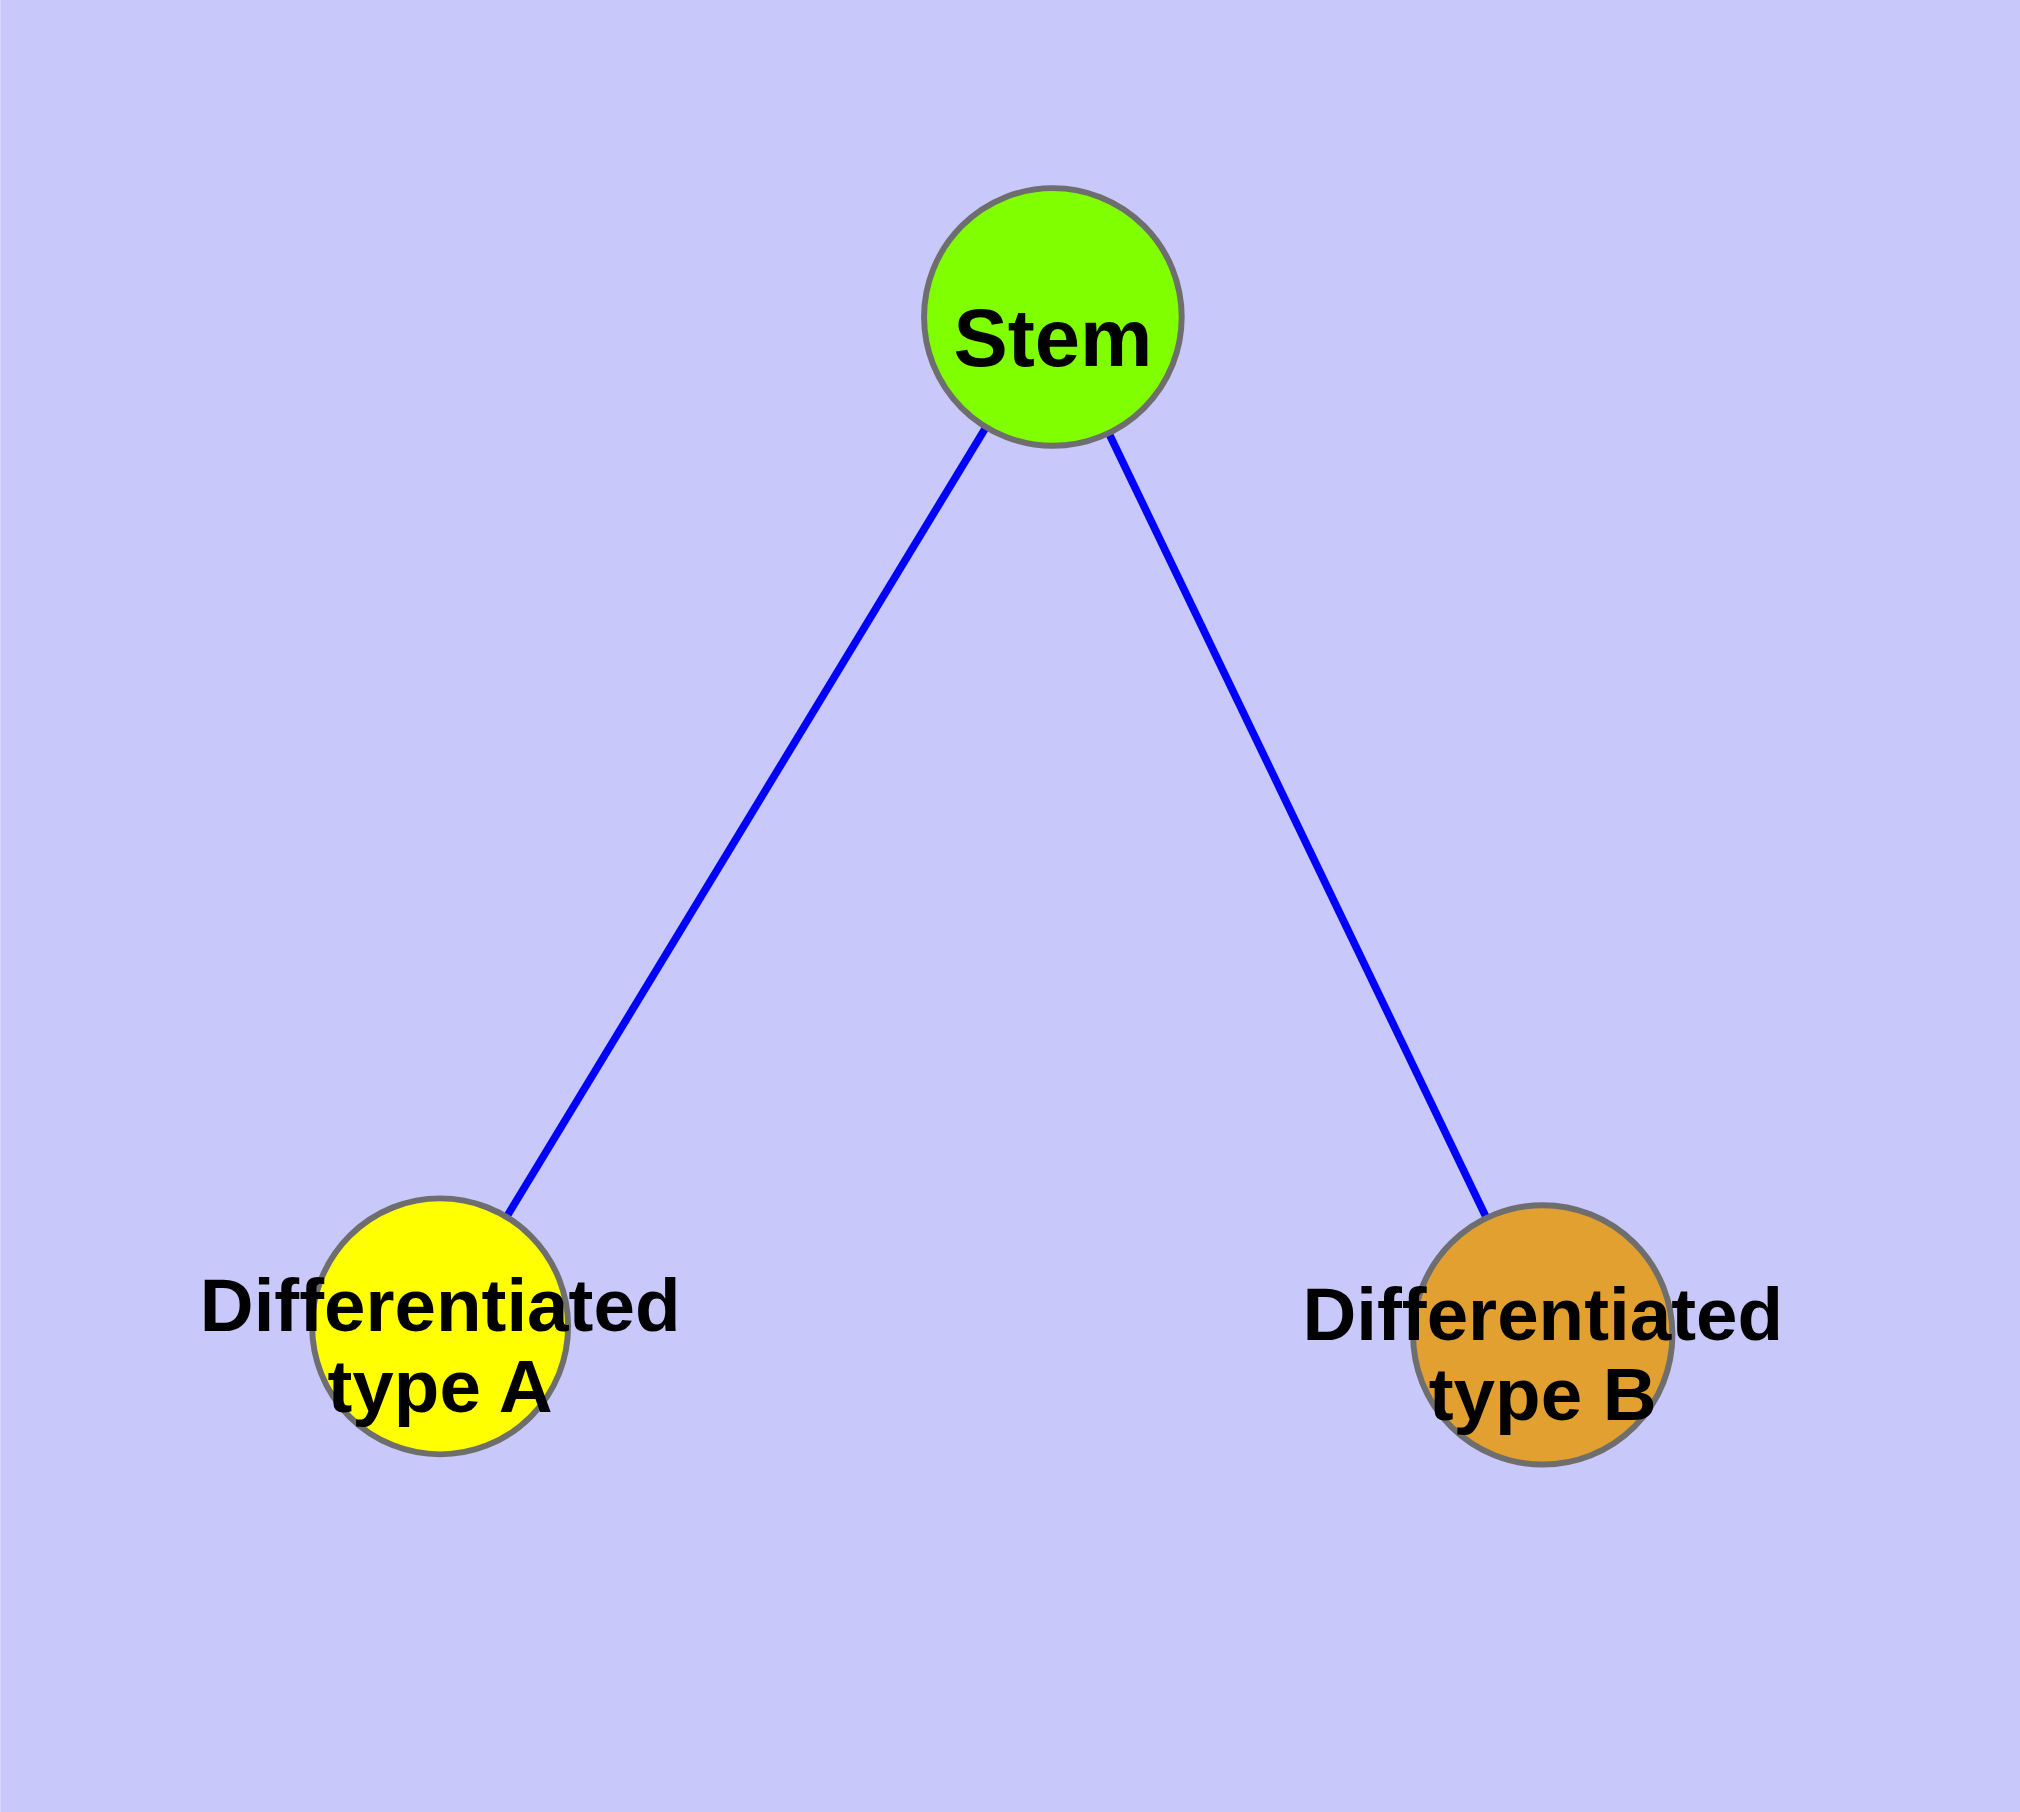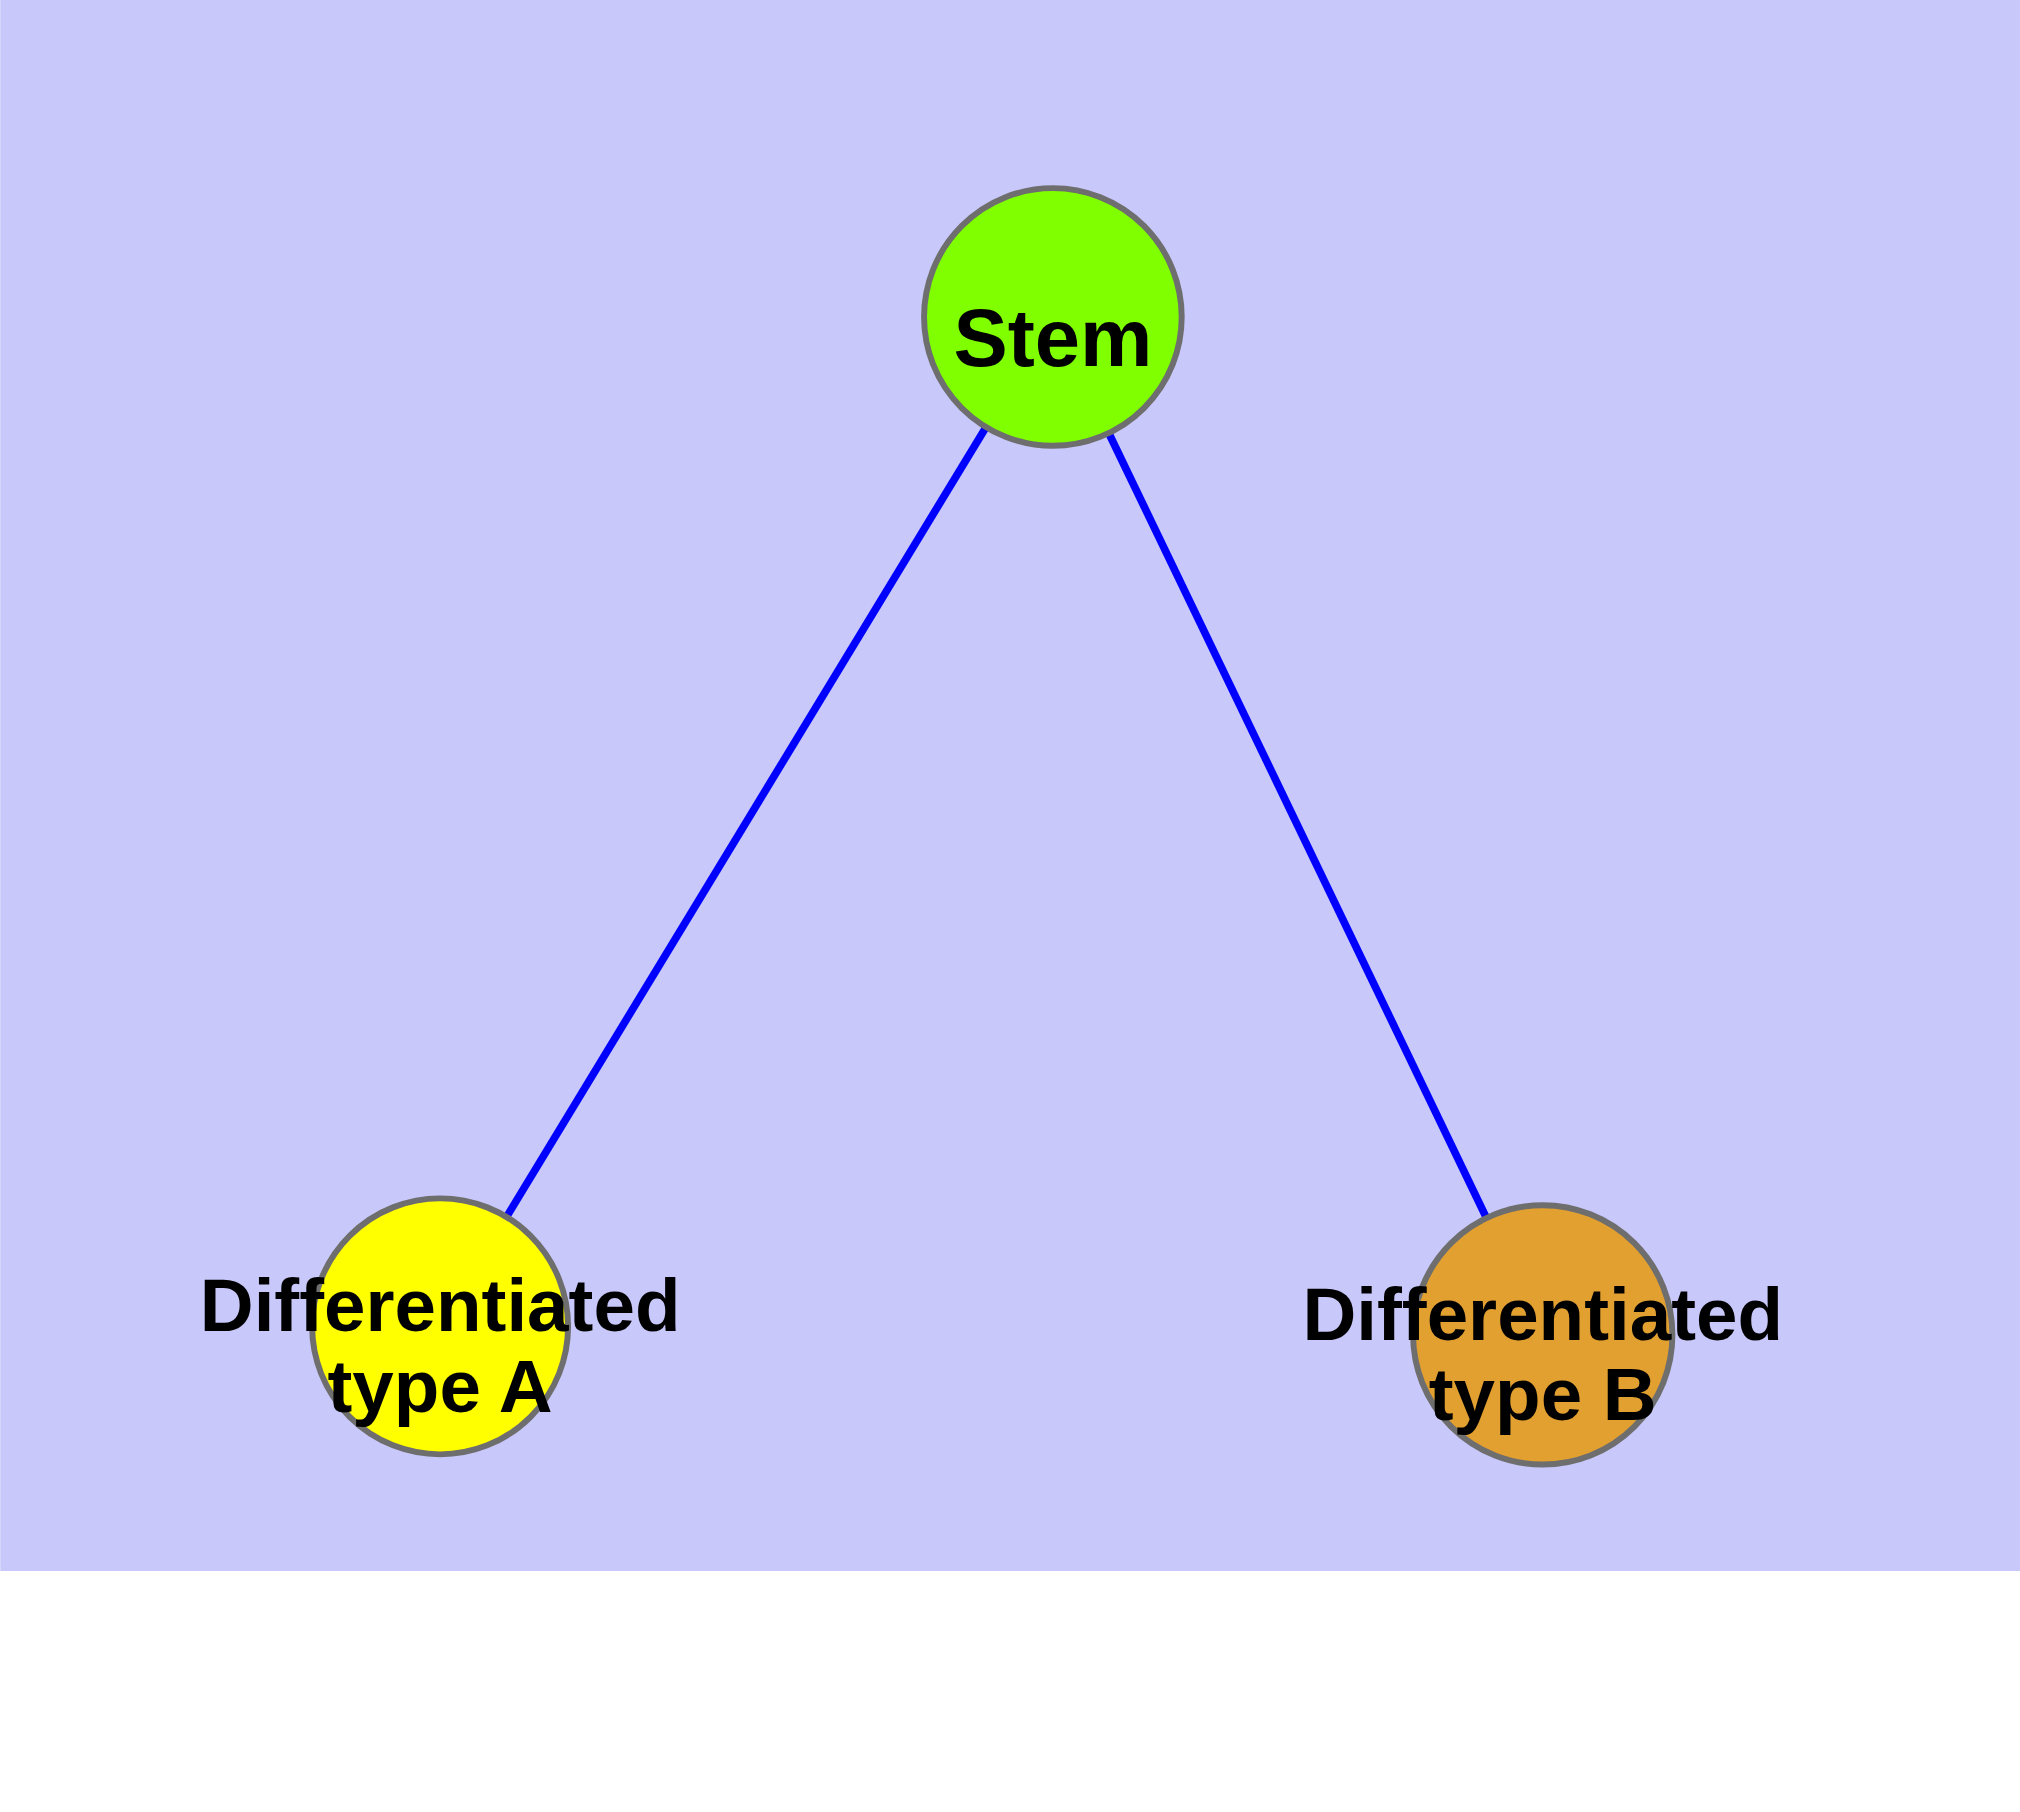--- a/index.html
+++ b/index.html
@@ -4,21 +4,21 @@
 <title>Cell Differentiation Graph</title>
 <style>
   html, body {
     margin: 0;
     padding: 0;
     background: #ffffff;
   }
   #canvas {
     position: relative;
     width: 2021px;
-    height: 1571px;
+    height: 1812px;
     overflow: hidden;
     font-family: "Liberation Sans", "DejaVu Sans", sans-serif;
   }
   #graph-svg {
     position: absolute;
     top: 0;
     left: 0;
     width: 2021px;
     height: 1812px;
     display: block;

